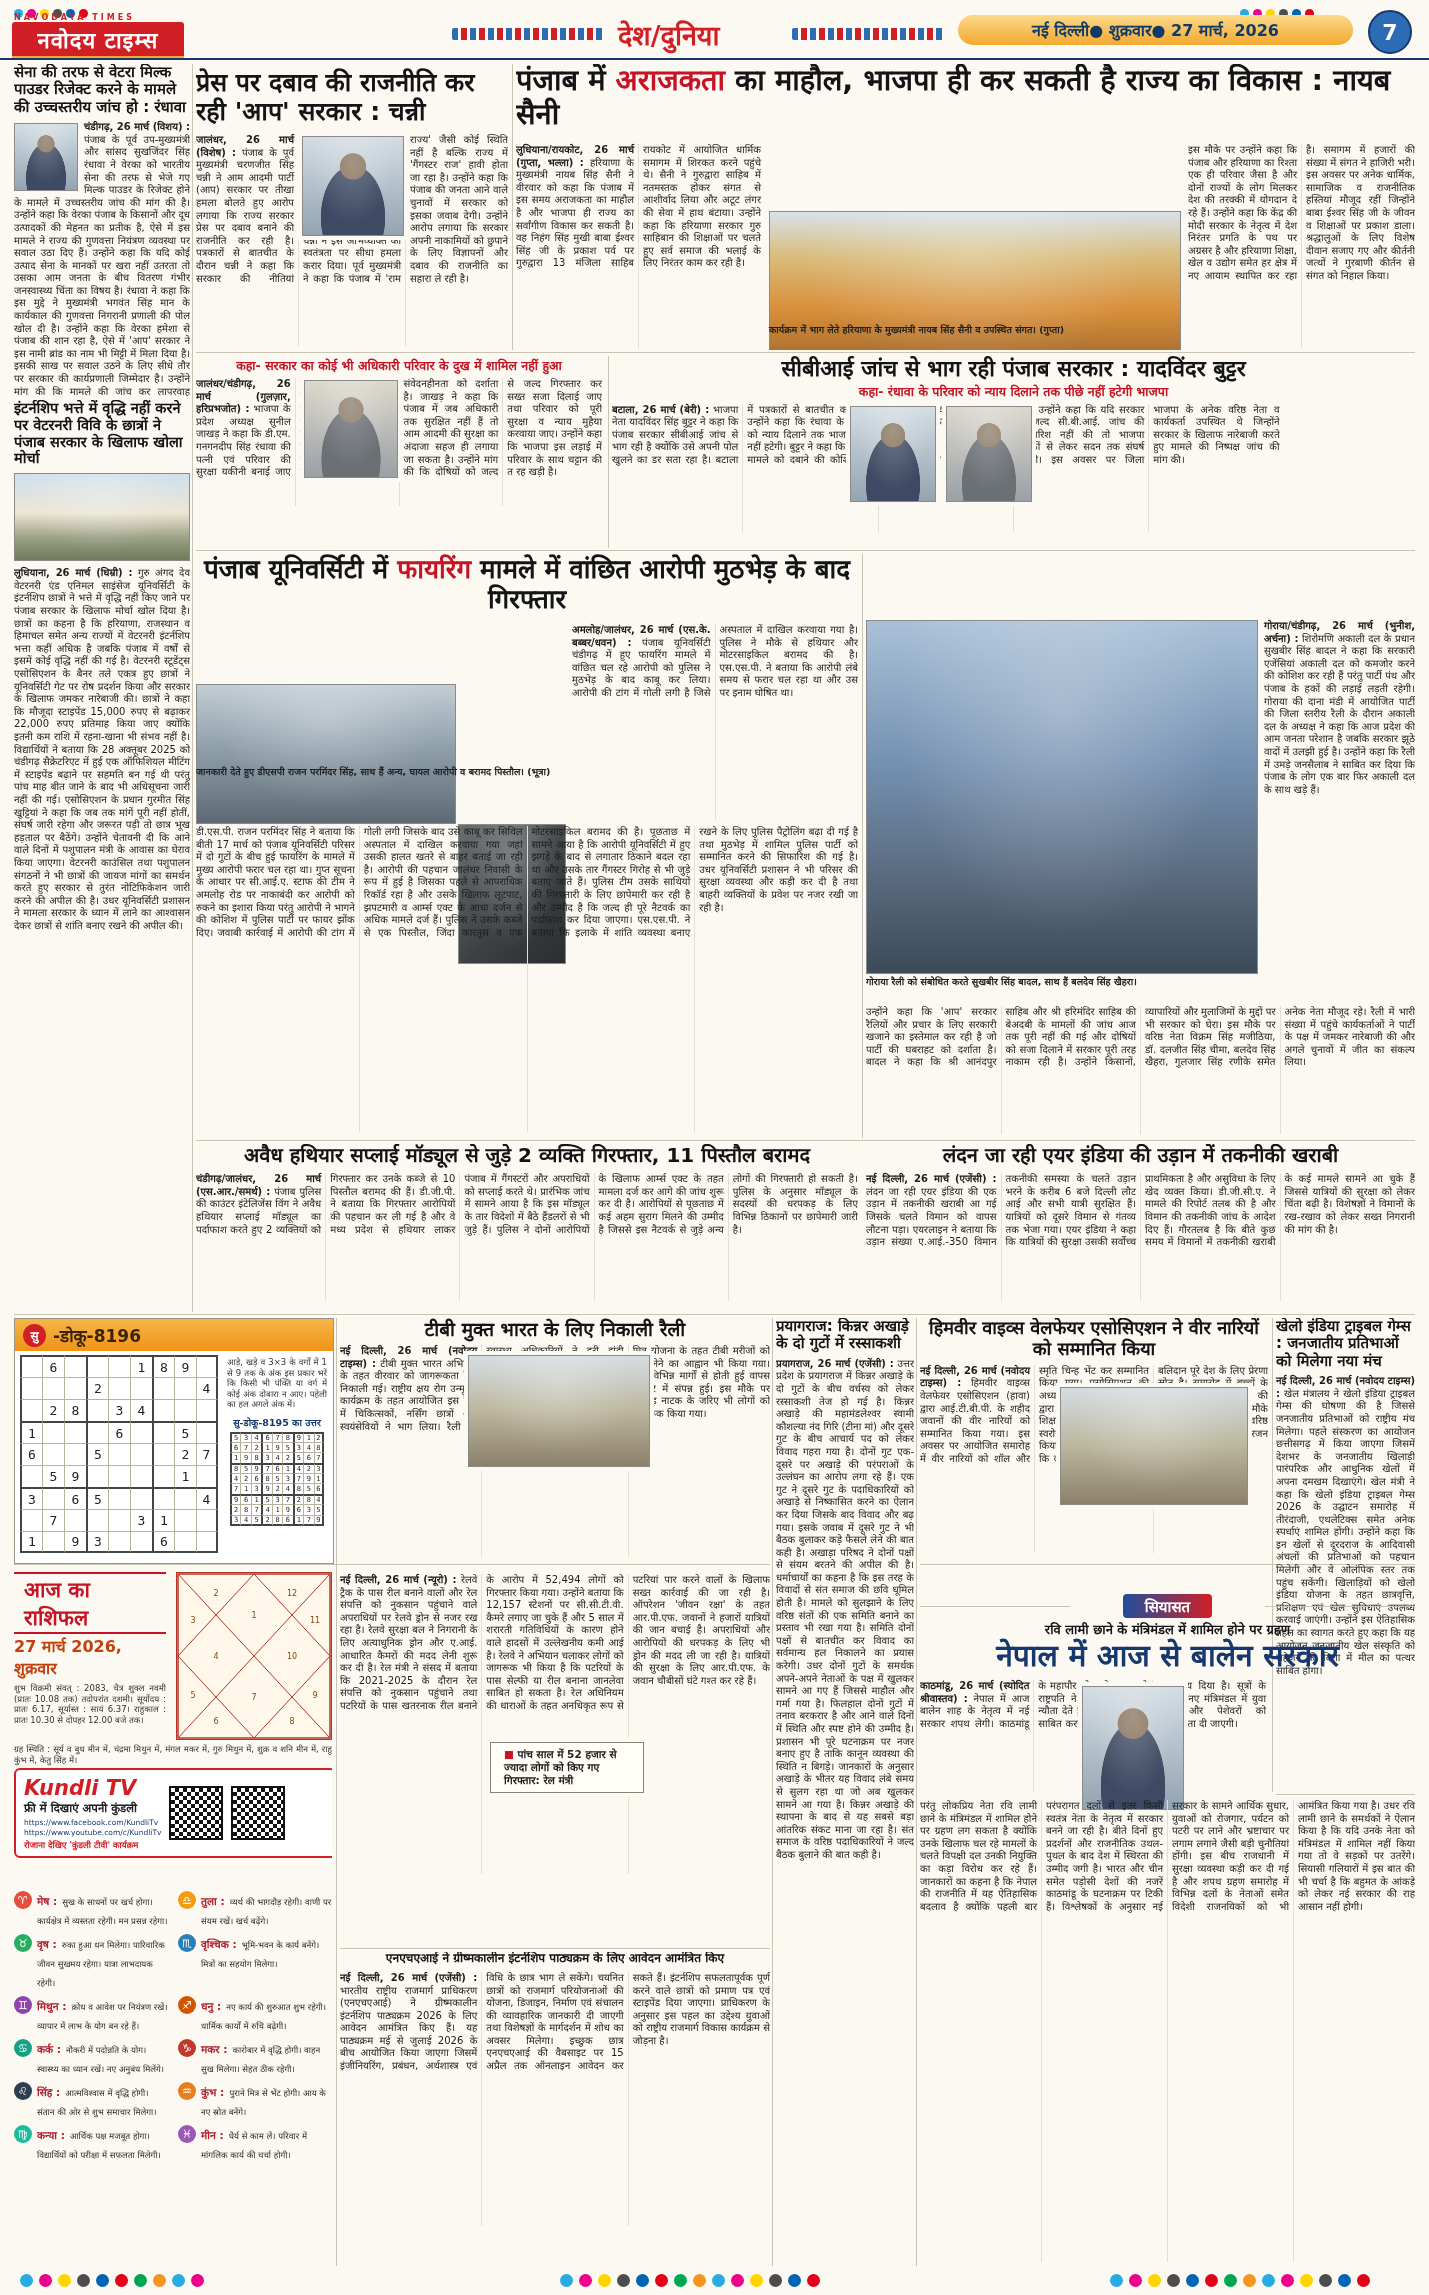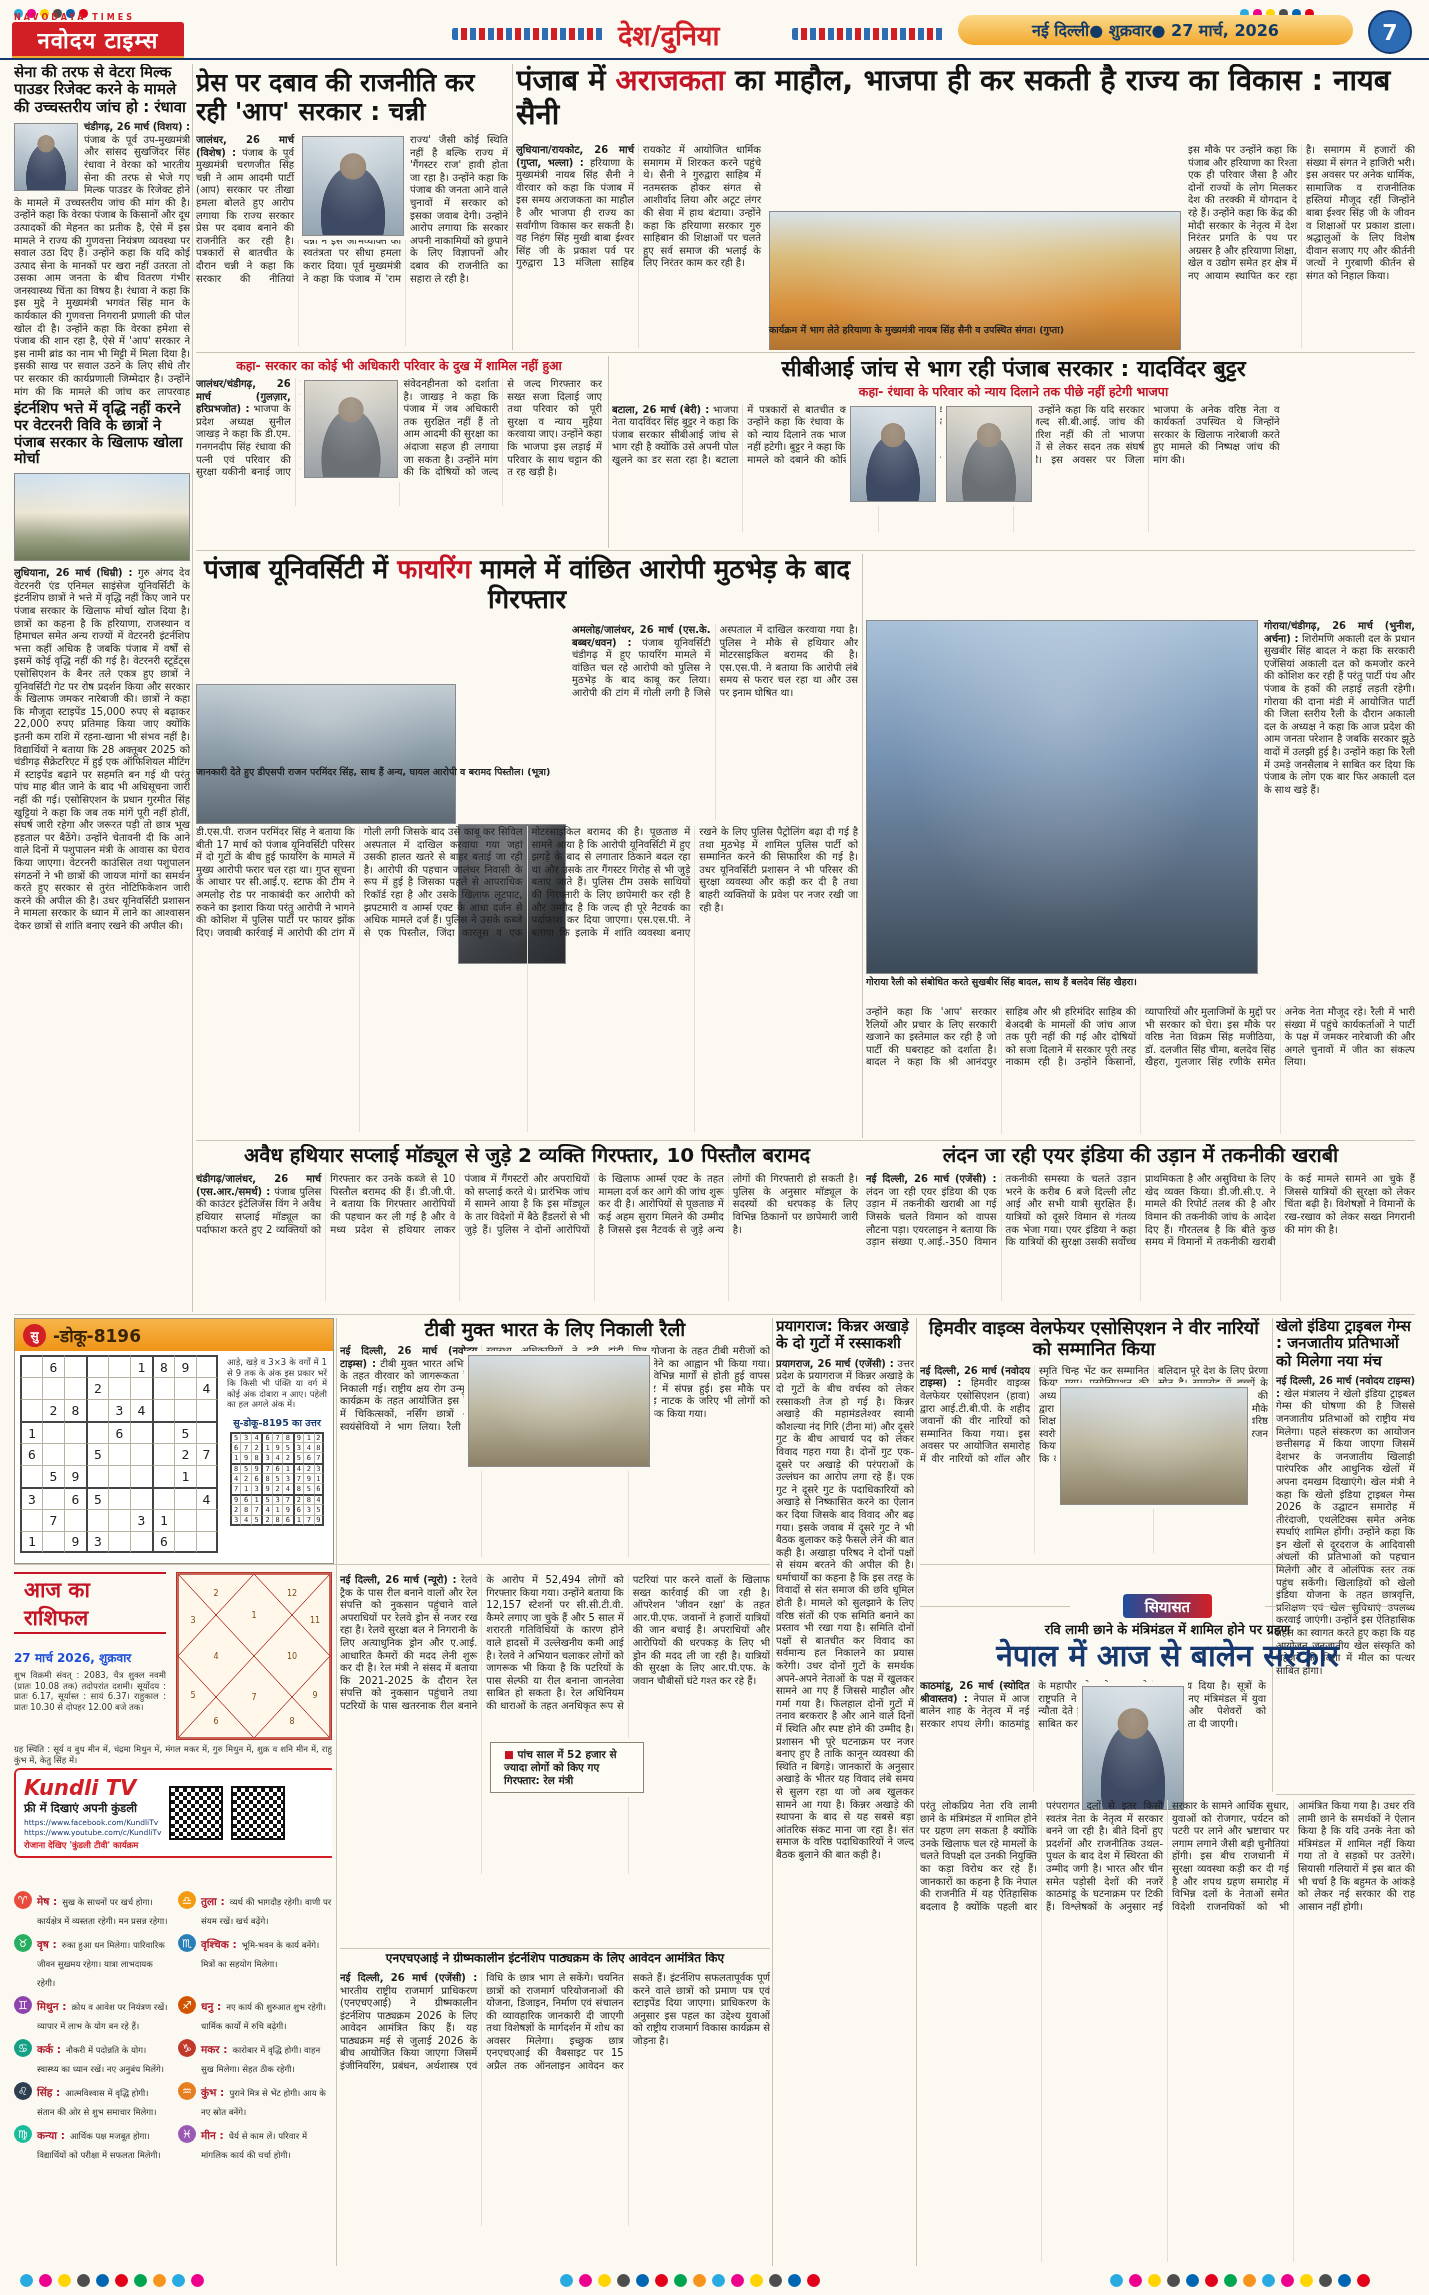--- a/index.html
+++ b/index.html
@@ -50,21 +50,21 @@
   .sud-badge{width:23px;height:23px;border-radius:50%;background:#d21f26;color:#fff;font-weight:700;font-size:12px;display:flex;align-items:center;justify-content:center;flex:0 0 auto;}
   .sud-title{font-weight:700;font-size:17px;color:#3a2405;}
   .sgrid{display:grid;grid-template-columns:repeat(9,1fr);grid-template-rows:repeat(9,1fr);background:#fff;}
   .sgrid .c{display:flex;align-items:center;justify-content:center;font-family:"DejaVu Sans Mono",monospace;color:#222;}
   .sud-instr{font-size:8.5px;line-height:10.5px;color:#333;text-align:justify;}
   .ans-title{font-size:9.5px;font-weight:700;color:#16386e;text-align:center;}
   
   .pill{display:inline-block;background:linear-gradient(90deg,#1f4e9c,#d21f26);color:#fff;font-weight:700;font-size:15px;padding:2px 22px;border-radius:4px;}
   
   .horo-title{font-size:21px;font-weight:700;color:#c41425;border-top:2px solid #c41425;border-bottom:2px solid #c41425;display:inline-block;padding:1px 10px;}
-  .horo-date{font-size:12px;font-weight:700;color:#1d4ed8;margin-top:15px;}
+  .horo-date{font-size:16px;font-weight:700;color:#c2410c;margin-top:1px;}
   .small{font-size:8.5px;line-height:10.5px;color:#333;text-align:justify;}
   .sign{display:flex;gap:5px;margin-bottom:5px;}
   .sicon{width:18px;height:18px;border-radius:50%;color:#fff;font-size:11px;display:flex;align-items:center;justify-content:center;flex:0 0 auto;margin-top:1px;}
   .sname{font-size:10.5px;font-weight:700;color:#b02030;}
   .stext{font-size:8.5px;line-height:10px;color:#2a2a2a;text-align:justify;}
   .sign:nth-child(1) .sicon{background:#e74c3c}.sign:nth-child(2) .sicon{background:#f39c12}
   .sign:nth-child(3) .sicon{background:#27ae60}.sign:nth-child(4) .sicon{background:#2980b9}
   .sign:nth-child(5) .sicon{background:#8e44ad}.sign:nth-child(6) .sicon{background:#d35400}
   .sign:nth-child(7) .sicon{background:#16a085}.sign:nth-child(8) .sicon{background:#c0392b}
   .sign:nth-child(9) .sicon{background:#2c3e50}.sign:nth-child(10) .sicon{background:#e67e22}
@@ -170,21 +170,21 @@
   </section>
 
   <section class="art" style="left:866px;top:554px;width:549px;height:584px;">
     <div class="ph ph-crowd-blue abs" style="left:0;top:66px;width:390px;height:352px;"></div>
     <div class="cap abs" style="left:0;top:422px;width:390px;">गोराया रैली को संबोधित करते सुखबीर सिंह बादल, साथ हैं बलदेव सिंह खैहरा।</div>
     <div class="bodytext abs" style="left:398px;top:66px;width:151px;height:378px;"><span class="dl">गोराया/चंडीगढ़, 26 मार्च (भुनीश, अर्चना) :</span> <span>शिरोमणि अकाली दल के प्रधान सुखबीर सिंह बादल ने कहा कि सरकारी एजेंसियां अकाली दल को कमजोर करने की कोशिश कर रही हैं परंतु पार्टी पंथ और पंजाब के हकों की लड़ाई लड़ती रहेगी। गोराया की दाना मंडी में आयोजित पार्टी की जिला स्तरीय रैली के दौरान अकाली दल के अध्यक्ष ने कहा कि आज प्रदेश की आम जनता परेशान है जबकि सरकार झूठे वादों में उलझी हुई है। उन्होंने कहा कि रैली में उमड़े जनसैलाब ने साबित कर दिया कि पंजाब के लोग एक बार फिर अकाली दल के साथ खड़े हैं।</span></div>
     <div class="bodytext cols4 abs" style="left:0;top:452px;width:549px;height:128px;">उन्होंने कहा कि 'आप' सरकार रैलियों और प्रचार के लिए सरकारी खजाने का इस्तेमाल कर रही है जो पार्टी की घबराहट को दर्शाता है। बादल ने कहा कि श्री आनंदपुर साहिब और श्री हरिमंदिर साहिब की बेअदबी के मामलों की जांच आज तक पूरी नहीं की गई और दोषियों को सजा दिलाने में सरकार पूरी तरह नाकाम रही है। उन्होंने किसानों, व्यापारियों और मुलाजिमों के मुद्दों पर भी सरकार को घेरा। इस मौके पर वरिष्ठ नेता विक्रम सिंह मजीठिया, डॉ. दलजीत सिंह चीमा, बलदेव सिंह खैहरा, गुलजार सिंह रणीके समेत अनेक नेता मौजूद रहे। रैली में भारी संख्या में पहुंचे कार्यकर्ताओं ने पार्टी के पक्ष में जमकर नारेबाजी की और अगले चुनावों में जीत का संकल्प लिया।</div>
   </section>
 
   <section class="art" style="left:196px;top:1144px;width:662px;height:168px;">
-    <div class="hl center" style="font-size:20px;">अवैध हथियार सप्लाई मॉड्यूल से जुड़े 2 व्यक्ति गिरफ्तार, 10 पिस्तौल बरामद</div>
+    <div class="hl center" style="font-size:20px;">अवैध हथियार सप्लाई मॉड्यूल से जुड़े 2 व्यक्ति गिरफ्तार, 11 पिस्तौल बरामद</div>
     <div class="bodytext cols5" style="height:128px;margin-top:6px;"><span class="dl">चंडीगढ़/जालंधर, 26 मार्च (एस.आर./समर्थ) :</span> <span>पंजाब पुलिस की काउंटर इंटेलिजेंस विंग ने अवैध हथियार सप्लाई मॉड्यूल का पर्दाफाश करते हुए 2 व्यक्तियों को गिरफ्तार कर उनके कब्जे से 10 पिस्तौल बरामद की हैं। डी.जी.पी. ने बताया कि गिरफ्तार आरोपियों की पहचान कर ली गई है और वे मध्य प्रदेश से हथियार लाकर पंजाब में गैंगस्टरों और अपराधियों को सप्लाई करते थे। प्रारंभिक जांच में सामने आया है कि इस मॉड्यूल के तार विदेशों में बैठे हैंडलरों से भी जुड़े हैं। पुलिस ने दोनों आरोपियों के खिलाफ आर्म्स एक्ट के तहत मामला दर्ज कर आगे की जांच शुरू कर दी है। आरोपियों से पूछताछ में कई अहम सुराग मिलने की उम्मीद है जिससे इस नैटवर्क से जुड़े अन्य लोगों की गिरफ्तारी हो सकती है। पुलिस के अनुसार मॉड्यूल के सदस्यों की धरपकड़ के लिए विभिन्न ठिकानों पर छापेमारी जारी है।</span></div>
   </section>
 
   <section class="art" style="left:866px;top:1144px;width:549px;height:168px;">
     <div class="hl center" style="font-size:20px;">लंदन जा रही एयर इंडिया की उड़ान में तकनीकी खराबी</div>
     <div class="bodytext cols4" style="height:128px;margin-top:6px;"><span class="dl">नई दिल्ली, 26 मार्च (एजेंसी) :</span> <span>लंदन जा रही एयर इंडिया की एक उड़ान में तकनीकी खराबी आ गई जिसके चलते विमान को वापस लौटना पड़ा। एयरलाइन ने बताया कि उड़ान संख्या ए.आई.-350 विमान तकनीकी समस्या के चलते उड़ान भरने के करीब 6 बजे दिल्ली लौट आई और सभी यात्री सुरक्षित हैं। यात्रियों को दूसरे विमान से गंतव्य तक भेजा गया। एयर इंडिया ने कहा कि यात्रियों की सुरक्षा उसकी सर्वोच्च प्राथमिकता है और असुविधा के लिए खेद व्यक्त किया। डी.जी.सी.ए. ने मामले की रिपोर्ट तलब की है और विमान की तकनीकी जांच के आदेश दिए हैं। गौरतलब है कि बीते कुछ समय में विमानों में तकनीकी खराबी के कई मामले सामने आ चुके हैं जिससे यात्रियों की सुरक्षा को लेकर चिंता बढ़ी है। विशेषज्ञों ने विमानों के रख-रखाव को लेकर सख्त निगरानी की मांग की है।</span></div>
   </section>
 
   <section class="art sud" style="left:14px;top:1318px;width:318px;height:244px;">
     <div class="sud-head">

